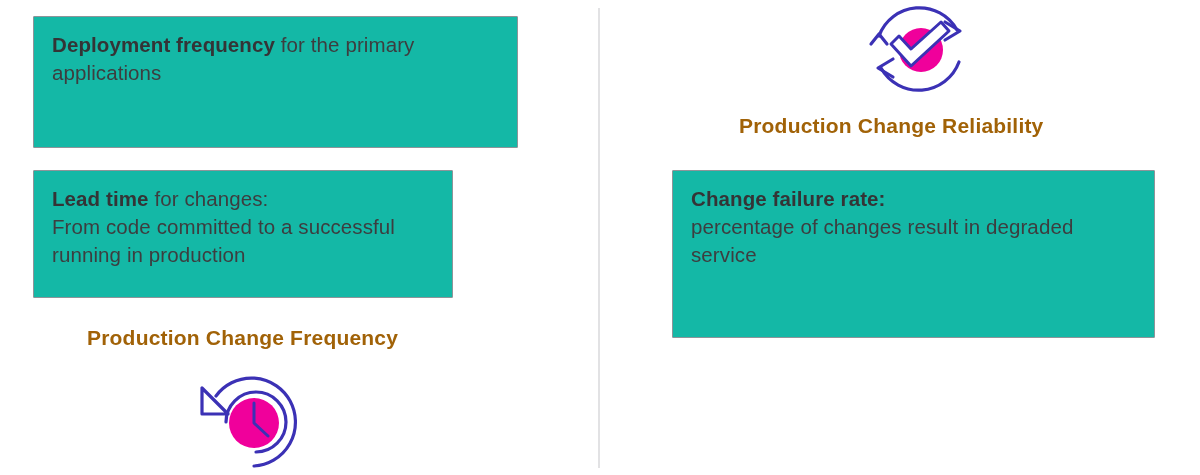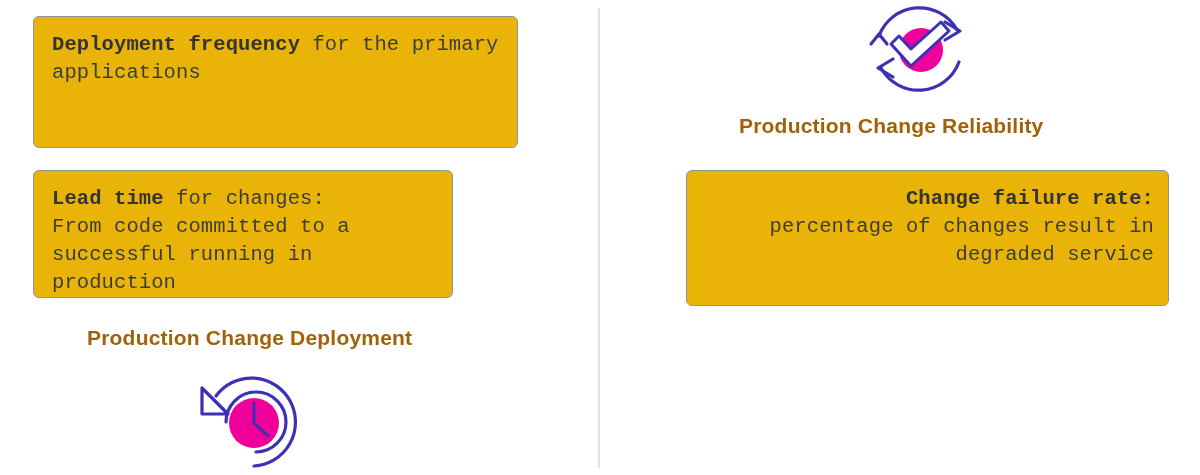--- a/index.html
+++ b/index.html
@@ -28,24 +28,23 @@
     top: 8px;
     width: 2px;
     height: 460px;
     background: #e2e2e4;
   }
 
   
   .card {
     position: absolute;
     box-sizing: border-box;
-    background: #eab308;
+    background: #14b8a6;
     border: 1px solid #8e9499;
-    border-radius: 6px;
-    font-family: Liberation Mono, monospace;
+    border-radius: 1px;
   }
   .card-text {
     position: absolute;
     left: 18px;
     right: 14px;
     top: 14px;
     font-size: 20.5px;
     line-height: 28px;
     color: #3d3d3f;
     letter-spacing: 0.1px;
@@ -60,22 +59,22 @@
     left: 33px;  top: 16px;
     width: 485px; height: 132px;
   }
   #card-lead-time {
     left: 33px;  top: 170px;
     width: 420px; height: 128px;
   }
 
   
   #card-change-failure-rate {
-    left: 686px; top: 170px;
-    width: 483px; height: 136px; text-align: right;
+    left: 672px; top: 170px;
+    width: 483px; height: 168px;
   }
   #card-time-to-restore {
     left: 686px; top: 317px;
     width: 483px; height: 126px;
   }
 
   
   .section-title {
     position: absolute;
     font-size: 21px;
@@ -127,21 +126,21 @@
       <b>Deployment frequency</b><span> for the primary applications</span>
     </div>
   </div>
 
   <div class="card" id="card-lead-time">
     <div class="card-text">
       <b>Lead time</b><span> for changes:<br>From code committed to a successful running in production</span>
     </div>
   </div>
 
-  <div class="section-title" id="title-production-change-frequency">Production Change Deployment</div>
+  <div class="section-title" id="title-production-change-frequency">Production Change Frequency</div>
 
   <div class="icon-wrap" id="icon-clock-restore">
     <svg viewBox="0 0 128 108" xmlns="http://www.w3.org/2000/svg">
 
       <path d="M 34 54
                A 30 30 0 1 1 64 84" fill="none" stroke="#3b31b5" stroke-width="3.2" stroke-linecap="round"></path>
       <path d="M 24 28
                A 44 44 0 1 1 62 98" fill="none" stroke="#3b31b5" stroke-width="3.2" stroke-linecap="round"></path>
 
       <path d="M 10 20 L 10 46 L 36 46 Z" fill="none" stroke="#3b31b5" stroke-width="3.2" stroke-linejoin="round" stroke-linecap="round"></path>

